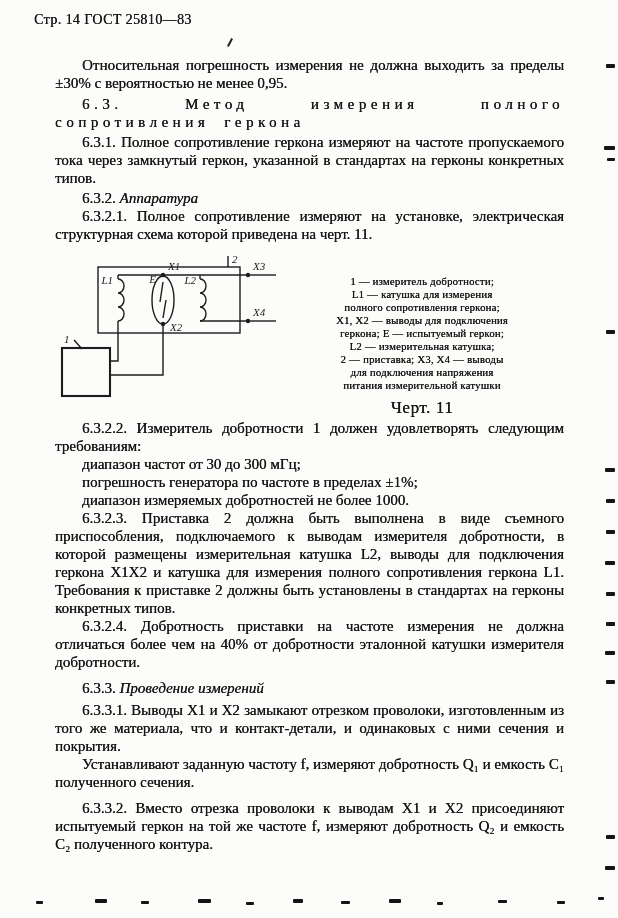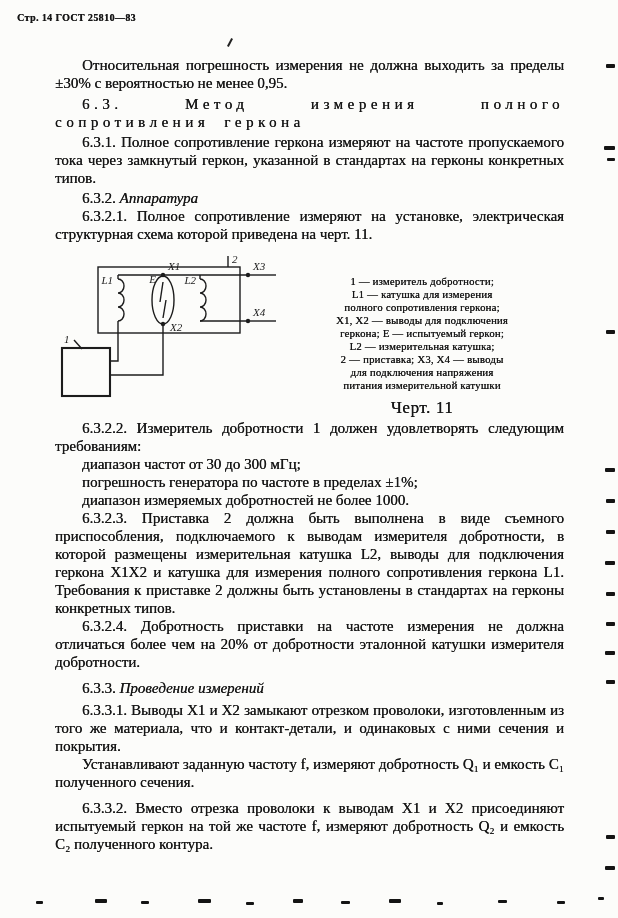--- a/index.html
+++ b/index.html
@@ -9,24 +9,24 @@
     width: 618px;
     height: 918px;
     background: #fcfcfa;
     font-family: "Liberation Serif", "DejaVu Serif", serif;
     color: #171717;
     overflow: hidden;
     text-shadow: 0.25px 0 0 currentColor; 
   }
   .header {
     position: absolute;
-    left: 17px;
+    left: 34px;
     top: 12px;
-    font-size: 10px;
-    font-weight: bold;
+    font-size: 14px;
+    font-weight: normal;
     letter-spacing: 0.4px;
     white-space: pre;
   }
   .content {
     position: absolute;
     left: 55px;
     top: 56px;
     width: 509px;
     font-size: 15px;
     line-height: 18px;
@@ -165,21 +165,21 @@
         <div class="caption">Черт. 11</div>
       </div>
     </div>
 
     <p class="para">6.3.2.2. Измеритель добротности 1 должен удовлетворять следующим требованиям:</p>
     <p class="para">диапазон частот от 30 до 300 мГц;</p>
     <p class="para">погрешность генератора по частоте в пределах ±1%;</p>
     <p class="para">диапазон измеряемых добротностей не более 1000.</p>
 
     <p class="para">6.3.2.3. Приставка 2 должна быть выполнена в виде съемного приспособления, подключаемого к выводам измерителя добротности, в которой размещены измерительная катушка L2, выводы для подключения геркона X1X2 и катушка для измерения полного сопротивления геркона L1. Требования к приставке 2 должны быть установлены в стандартах на герконы конкретных типов.</p>
-    <p class="para">6.3.2.4. Добротность приставки на частоте измерения не должна отличаться более чем на 20% от добротности эталонной катушки измерителя добротности.</p>
+    <p class="para">6.3.2.4. Добротность приставки на частоте измерения не должна отличаться более чем на 40% от добротности эталонной катушки измерителя добротности.</p>
 
     <p class="para subhead mt8"><span>6.3.3.</span> <span class="it">Проведение измерений</span></p>
 
     <p class="para mt6">6.3.3.1. Выводы X1 и X2 замыкают отрезком проволоки, изготовленным из того же материала, что и контакт-детали, и одинаковых с ними сечения и покрытия.</p>
     <p class="para">Устанавливают заданную частоту f, измеряют добротность Q₁ и емкость C₁ полученного сечения.</p>
     <p class="para mt8">6.3.3.2. Вместо отрезка проволоки к выводам X1 и X2 присоединяют испытуемый геркон на той же частоте f, измеряют добротность Q₂ и емкость C₂ полученного контура.</p>
 
   </div>
 
   <div>

